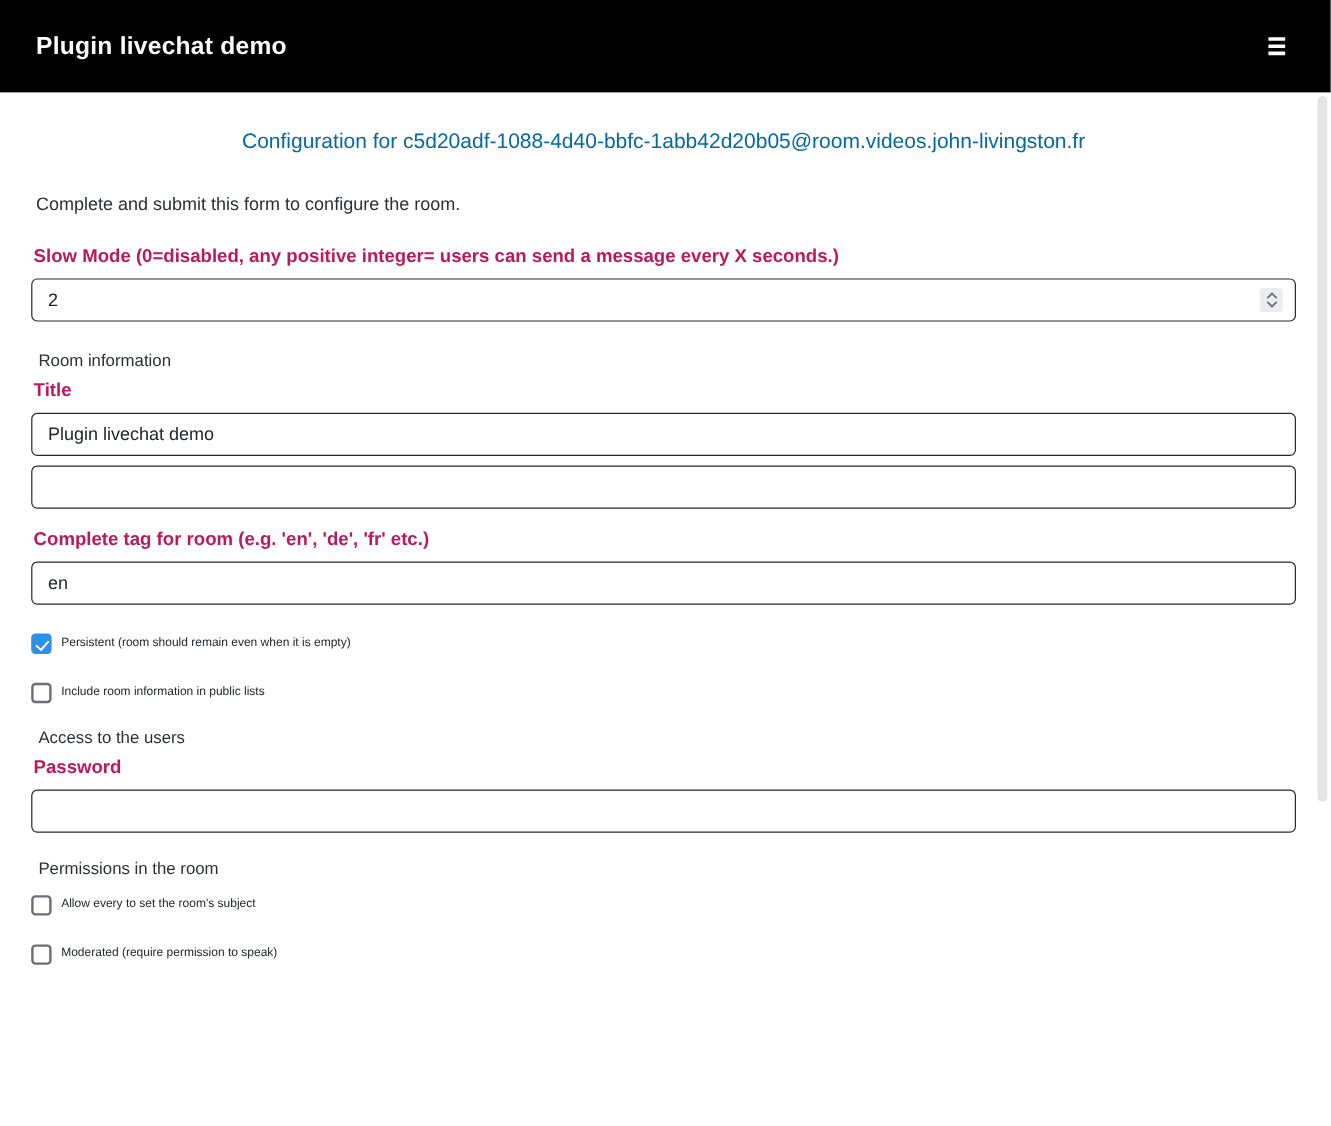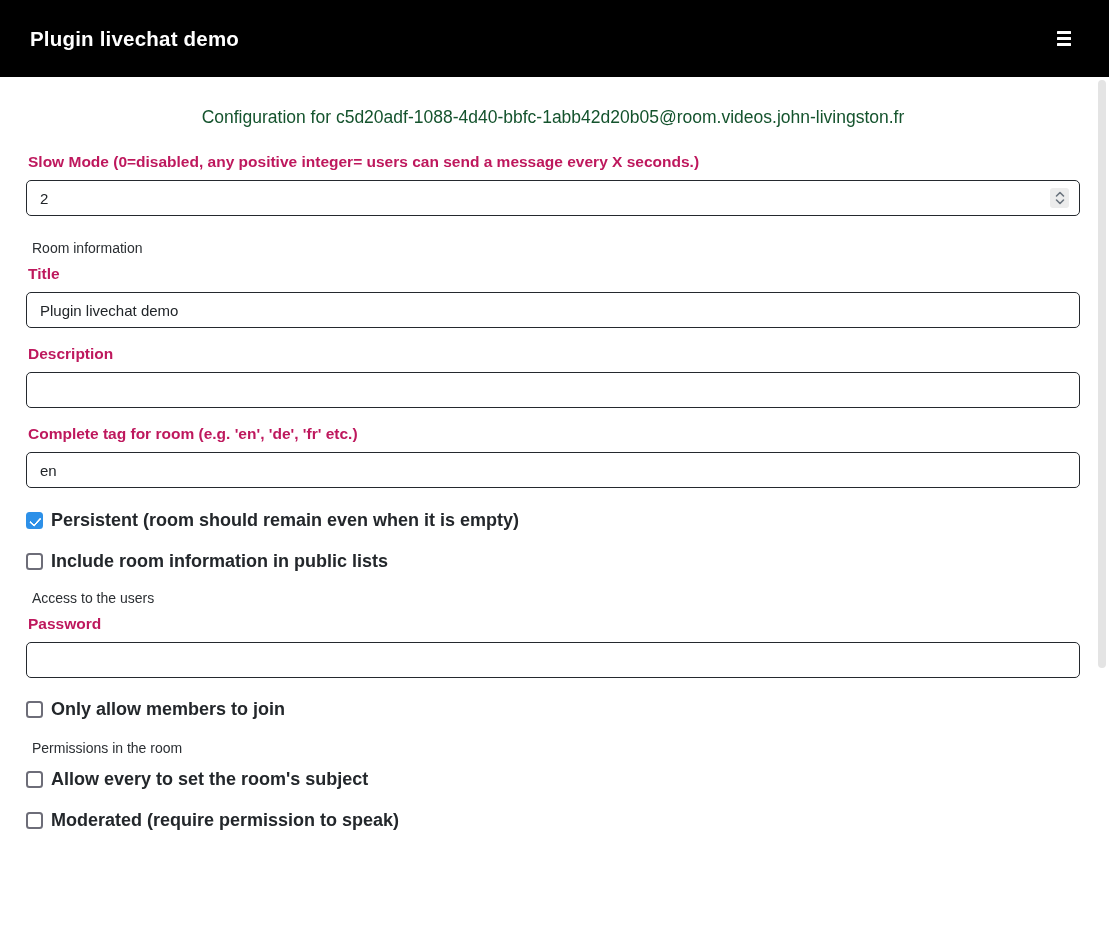--- a/index.html
+++ b/index.html
@@ -37,21 +37,21 @@
   .hamburger { display:flex; flex-direction:column; gap:3px; }
   .hamburger span { display:block; width:14px; height:3px; background:#ffffff; border-radius:.5px; }
 
   
   main { padding:0 29px 0 26px; }
   .page-heading {
     margin-top:28px;
     text-align:center;
     font-size:17.5px;
     font-weight:400;
-    color:#14532d;
+    color:#0369a1;
     line-height:24px;
   }
   .instructions {
     margin:32px 0 0 4px;
     font-size:15px;
     line-height:20px;
     color:#2b2f33;
   }
   .field-label {
     display:block;
@@ -93,22 +93,22 @@
     display:flex;
     align-items:center;
     justify-content:center;
     cursor:pointer;
   }
   
   .check-row {
     display:flex;
     align-items:center;
     gap:8px;
-    font-size:18px;
-    font-weight:700;
+    font-size:10px;
+    font-weight:400;
     color:#23272b;
     line-height:20px;
     cursor:pointer;
     width:max-content;
   }
   .checkbox {
     width:17px; height:17px;
     border:2px solid #6d6d78;
     border-radius:3.5px;
     background:#ffffff;
@@ -155,40 +155,40 @@
       <span></span>
         <span></span>
         <span></span>
     </span>
   </button>
 </header>
 
 <main>
   <div class="page-heading">Configuration for c5d20adf-1088-4d40-bbfc-1abb42d20b05@room.videos.john-livingston.fr</div>
 
+  <div class="instructions">Complete and submit this form to configure the room.</div>
 
   <label class="field-label">Slow Mode (0=disabled, any positive integer= users can send a message every X seconds.)</label>
   <div class="input-wrap">
     <input class="text-input" type="text" value="2" style="">
     <span class="stepper">
       <svg width="10" height="14" viewBox="0 0 10 14" fill="none" xmlns="http://www.w3.org/2000/svg">
         <polyline points="1.5,5 5,1.5 8.5,5" stroke="#6a737d" stroke-width="1.6" fill="none" stroke-linecap="round" stroke-linejoin="round"></polyline>
         <polyline points="1.5,9 5,12.5 8.5,9" stroke="#6a737d" stroke-width="1.6" fill="none" stroke-linecap="round" stroke-linejoin="round"></polyline>
       </svg>
     </span>
   </div>
 
   <div class="legend">Room information</div>
 
   <label class="field-label mt5">Title</label>
   <div class="input-wrap">
     <input class="text-input" type="text" value="Plugin livechat demo" style="">
   </div>
 
-  <label class="field-label mt15">Description</label>
   <div class="input-wrap">
     <input class="text-input" type="text" value="" style="">
   </div>
 
   <label class="field-label mt15">Complete tag for room (e.g. 'en', 'de', 'fr' etc.)</label>
   <div class="input-wrap">
     <input class="text-input" type="text" value="en" style="">
   </div>
 
   <label class="check-row mt22">
@@ -201,24 +201,20 @@
     <span>Include room information in public lists</span>
   </label>
 
   <div class="legend mt17">Access to the users</div>
 
   <label class="field-label mt5">Password</label>
   <div class="input-wrap">
     <input class="text-input" type="text" value="" style="">
   </div>
 
-  <label class="check-row mt21">
-    <span class="checkbox"></span>
-    <span>Only allow members to join</span>
-  </label>
 
 
   <div class="legend mt19">Permissions in the room</div>
 
   <label class="check-row mt11">
     <span class="checkbox"></span>
     <span>Allow every to set the room's subject</span>
   </label>
 
   <label class="check-row mt21">

